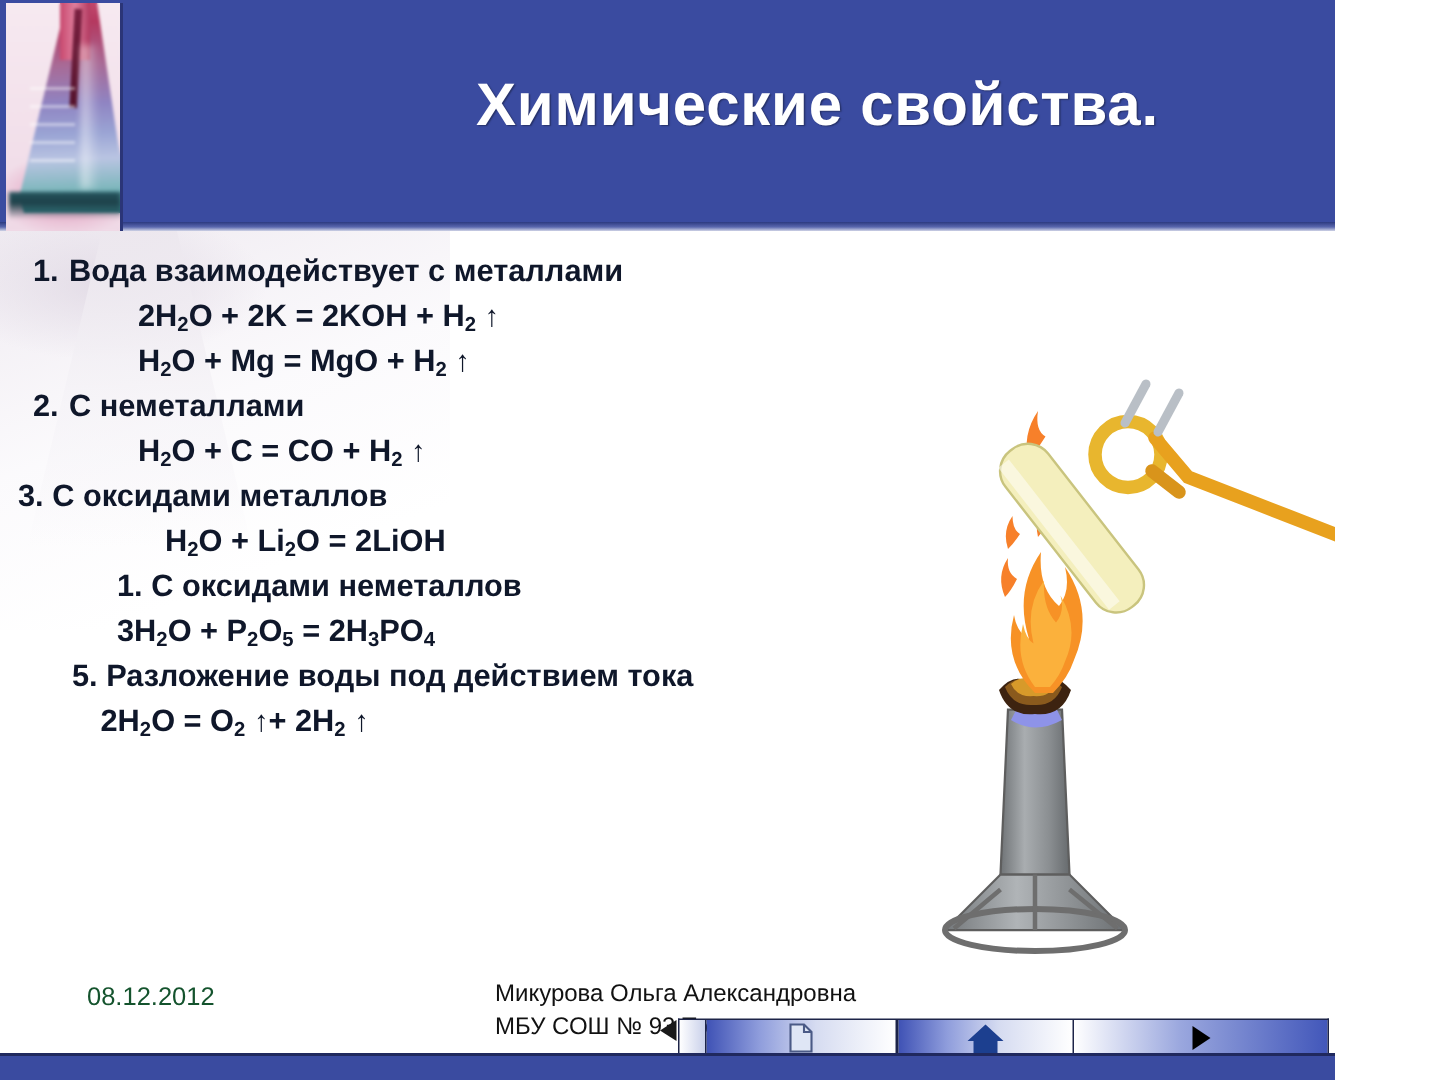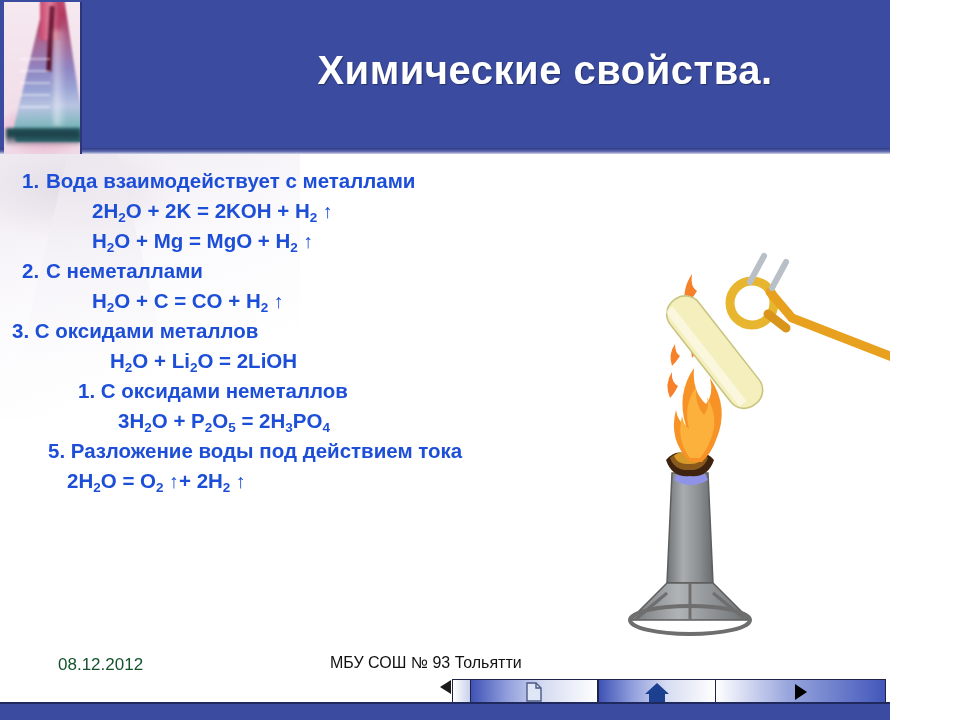--- a/index.html
+++ b/index.html
@@ -136,21 +136,21 @@
     text-shadow: 1px 1px 1px rgba(0,0,0,.35);
     white-space: nowrap;
   }
 
   
   .body-text {
     position: absolute;
     left: 0; top: 166px;
     width: 660px;
     height: 370px;
-    color: #1d4ed8;
+    color: #0f172a;
     font-size: 20.5px;
     font-weight: bold;
     font-family: "Liberation Sans", sans-serif;
     overflow: hidden;
     white-space: nowrap;
   }
   .line {
     position: relative;
     height: 30px;
     line-height: 30px;
@@ -158,21 +158,21 @@
   }
   .num {
     display: inline-block;
     width: 46px;
     padding-left: 22px;
     box-sizing: border-box;
   }
   .ind-1  { padding-left: 92px; }
   .ind-3  { padding-left: 78px; }
   .ind-4  { padding-left: 110px; }
-  .ind-5  { padding-left: 118px; }
+  .ind-5  { padding-left: 78px; }
   .ind-6  { padding-left: 48px; }
   .ind-7  { padding-left: 67px; }
   sub {
     font-size: 0.66em;
     vertical-align: -0.28em;
     font-weight: bold;
   }
   .arrow-up { font-weight: normal; font-size: 0.95em; }
 
   
@@ -351,20 +351,21 @@
           <stop offset="0%" stop-color="#74787b"></stop>
           <stop offset="40%" stop-color="#b0b4b7"></stop>
           <stop offset="100%" stop-color="#6b6f72"></stop>
         </linearGradient>
       </defs>
     </svg>
   </div>
 
   <div class="footer-date">08.12.2012</div>
   <div class="footer-author">
+    <div>Микурова Ольга Александровна</div>
     <div>МБУ СОШ № 93 Тольятти</div>
   </div>
 
   <div class="cursor-arrow"></div>
 
   <div class="navbar">
     <div class="nav-btn nav-back"></div>
 
     <div class="nav-btn nav-page">
       <svg class="nav-icon" width="16" height="20" viewBox="0 0 16 20">

